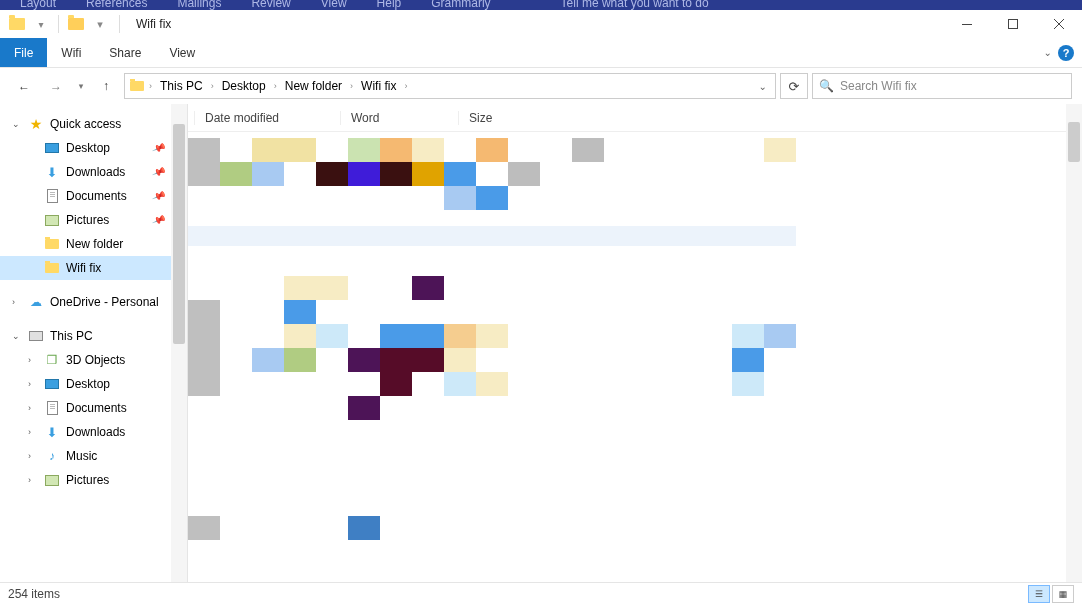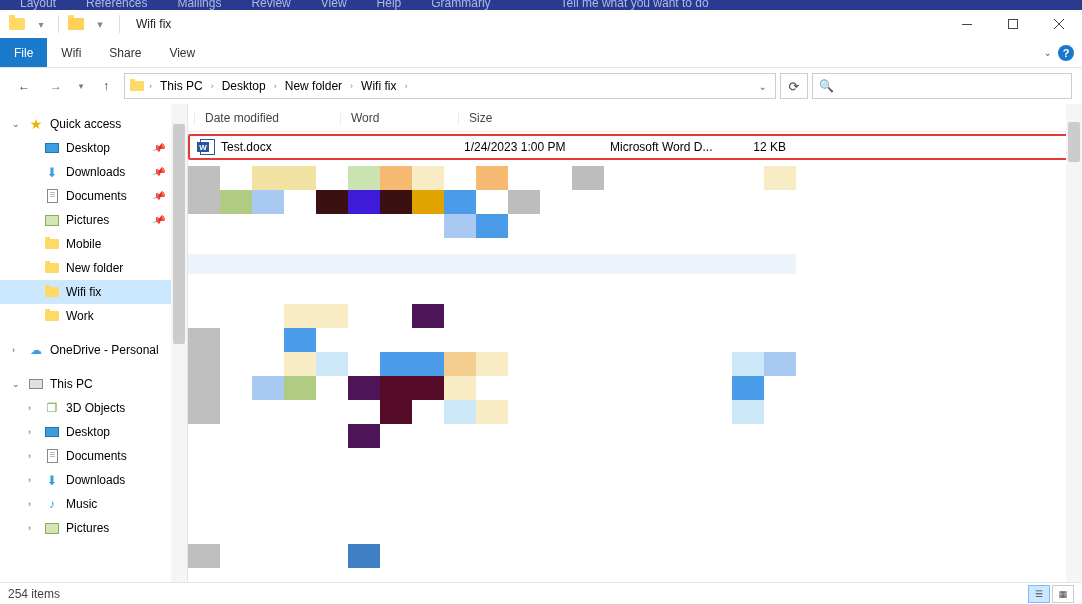--- a/index.html
+++ b/index.html
@@ -190,20 +190,21 @@
     <span class="crumb-sep">›</span>
     <div class="addr-end">
       <span class="chev-down" style="color:#666">⌄</span>
     </div>
   </div>
   <div class="refresh-box">
       <span style="font-size:13px;color:#444">⟳</span>
     </div>
   <div class="search-box">
     <span style="color:#888">🔍</span>
+    <input type="text" placeholder="Search Wifi fix" style="">
   </div>
 </div>
 
 <div class="main">
 
   <div class="sidebar">
     <div class="sb-item">
       <span class="sb-exp">⌄</span>
       <span class="sb-icon star-ico">★</span>
       <span>Quick access</span>
@@ -239,42 +240,28 @@
             <div class="pic-ico"></div>
           </span>
           <span>Pictures</span>
           <span class="sb-pin">📌</span>
         </div>
         <div class="sb-item level1">
           <span class="sb-exp"></span>
           <span class="sb-icon">
             <div class="folder-ico"></div>
           </span>
-          <span>Mobile</span>
-        </div>
-        <div class="sb-item level1">
-          <span class="sb-exp"></span>
-          <span class="sb-icon">
-            <div class="folder-ico"></div>
-          </span>
           <span>New folder</span>
         </div>
         <div class="sb-item level1 selected">
           <span class="sb-exp"></span>
           <span class="sb-icon">
             <div class="folder-ico"></div>
           </span>
           <span>Wifi fix</span>
-        </div>
-        <div class="sb-item level1">
-          <span class="sb-exp"></span>
-          <span class="sb-icon">
-            <div class="folder-ico"></div>
-          </span>
-          <span>Work</span>
         </div>
       </div>
 
     <div class="sb-spacer"></div>
     <div class="sb-item">
       <span class="sb-exp">›</span>
       <span class="sb-icon cloud-ico">☁</span>
       <span>OneDrive - Personal</span>
     </div>
 
@@ -337,29 +324,20 @@
   </div>
 
   <div class="content">
     <div class="content-inner">
       <div class="col-headers">
         <div class="col date"><span class="sort-ind">⌄</span><span>Date modified</span></div>
         <div class="col type">Word</div>
         <div class="col size">Size</div>
       </div>
 
-      <div class="file-row highlight-row">
-        <div class="fname">
-          <div class="word-file-ico"></div>
-          <span>Test.docx</span>
-        </div>
-        <div class="fdate">1/24/2023 1:00 PM</div>
-        <div class="ftype">Microsoft Word D...</div>
-        <div class="fsize">12 KB</div>
-      </div>
 
       <div class="blur-area" id="blur1">
           <div class="blur-row">
             <div class="px" style="width: 32px; background: rgb(191, 191, 191);"></div>
             <div class="px" style="width: 32px;"></div>
             <div class="px" style="width: 32px; background: rgb(241, 226, 163);"></div>
             <div class="px" style="width: 32px; background: rgb(241, 226, 163);"></div>
             <div class="px" style="width: 32px;"></div>
             <div class="px" style="width: 32px; background: rgb(203, 227, 177);"></div>
             <div class="px" style="width: 32px; background: rgb(245, 185, 113);"></div>

